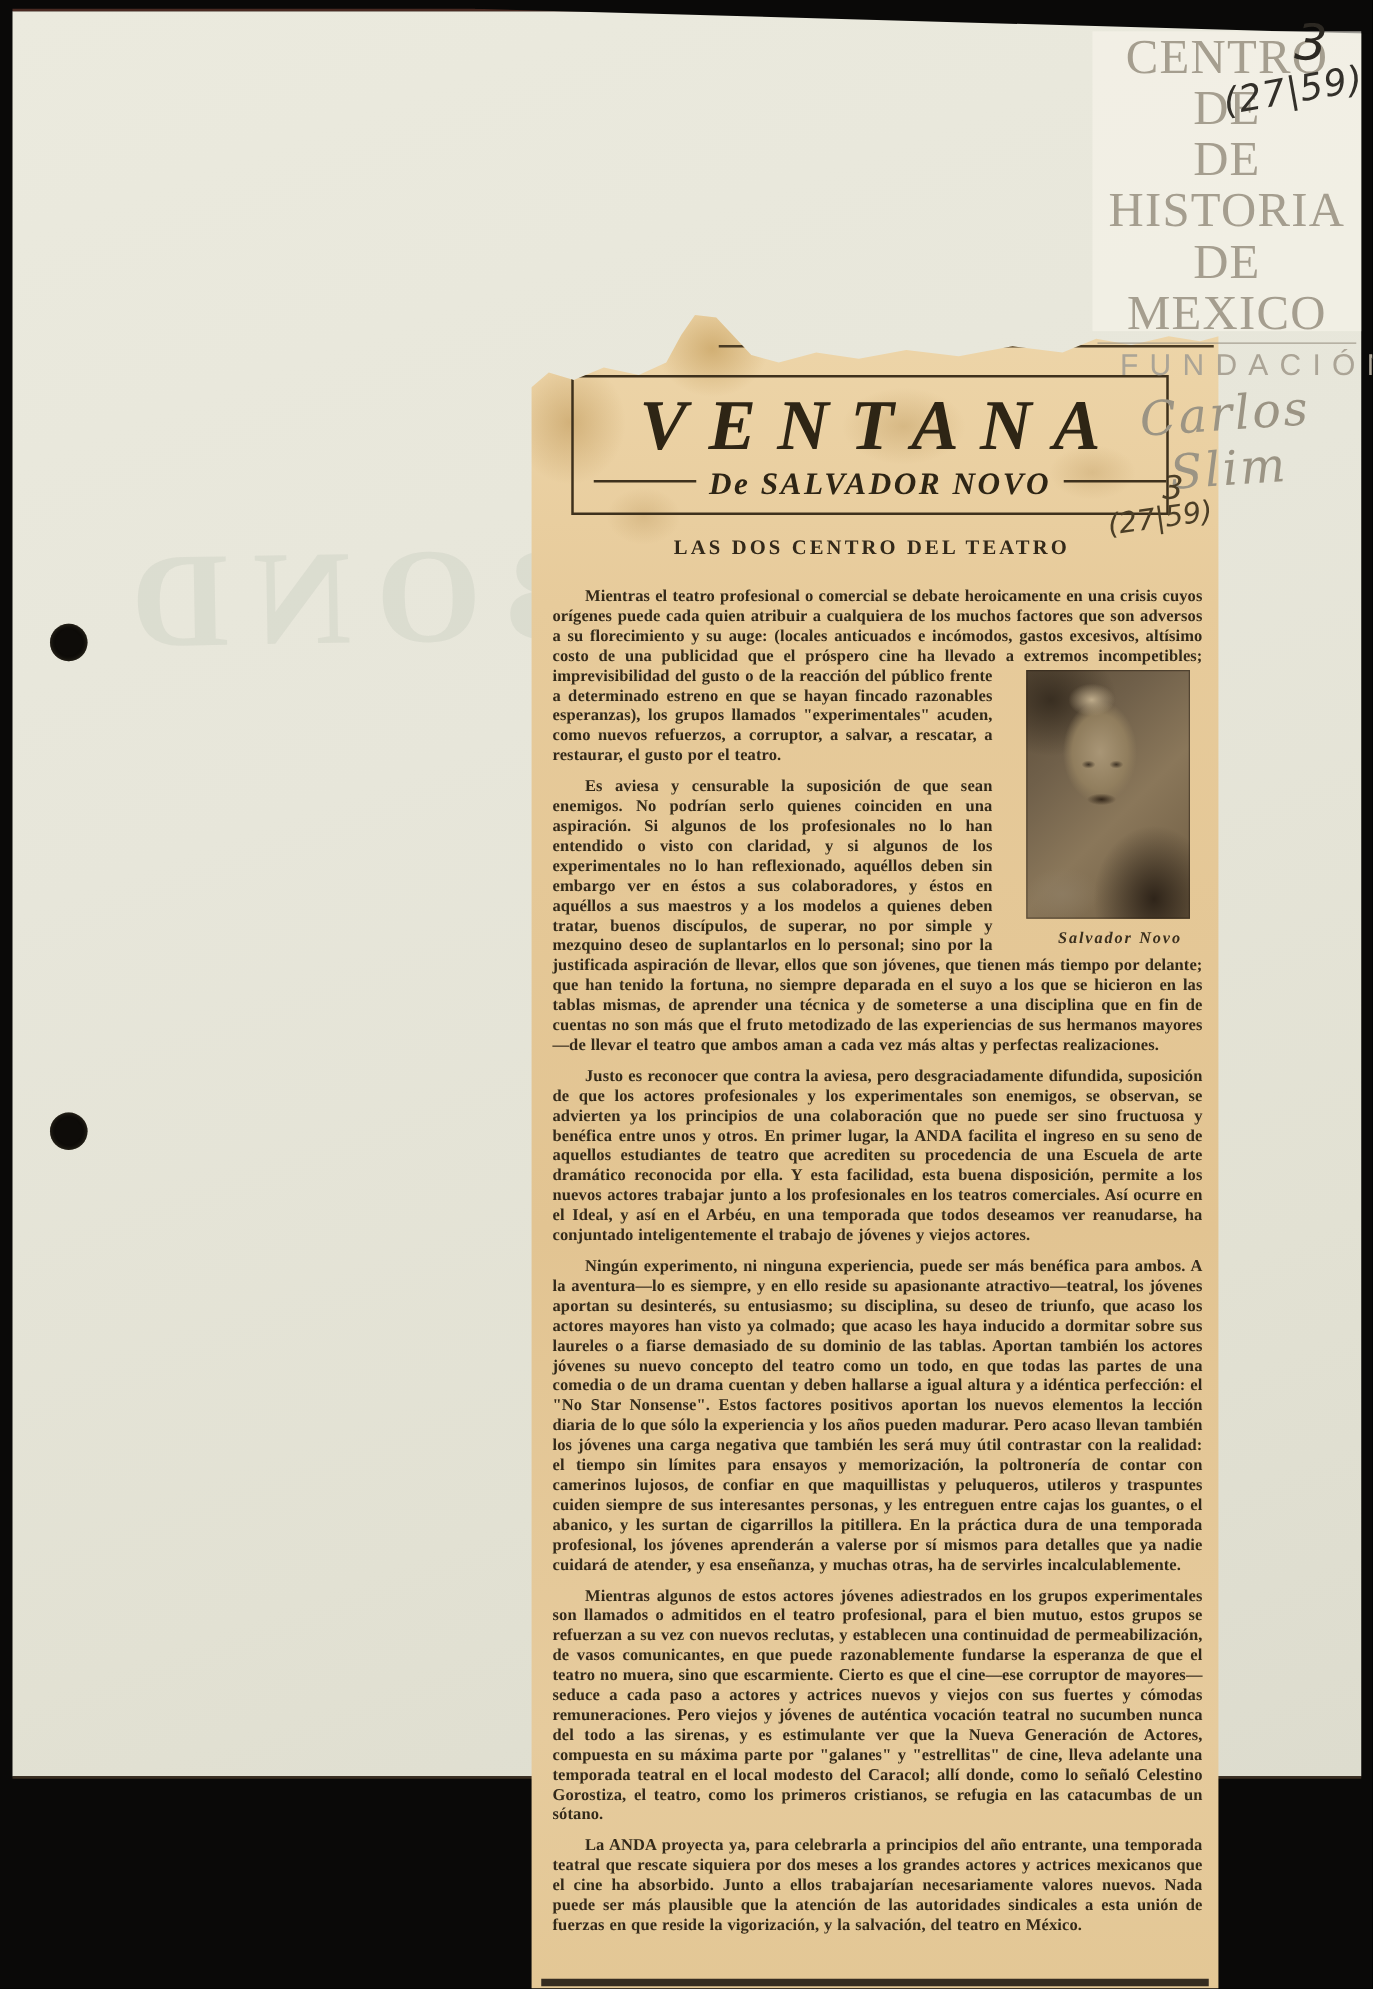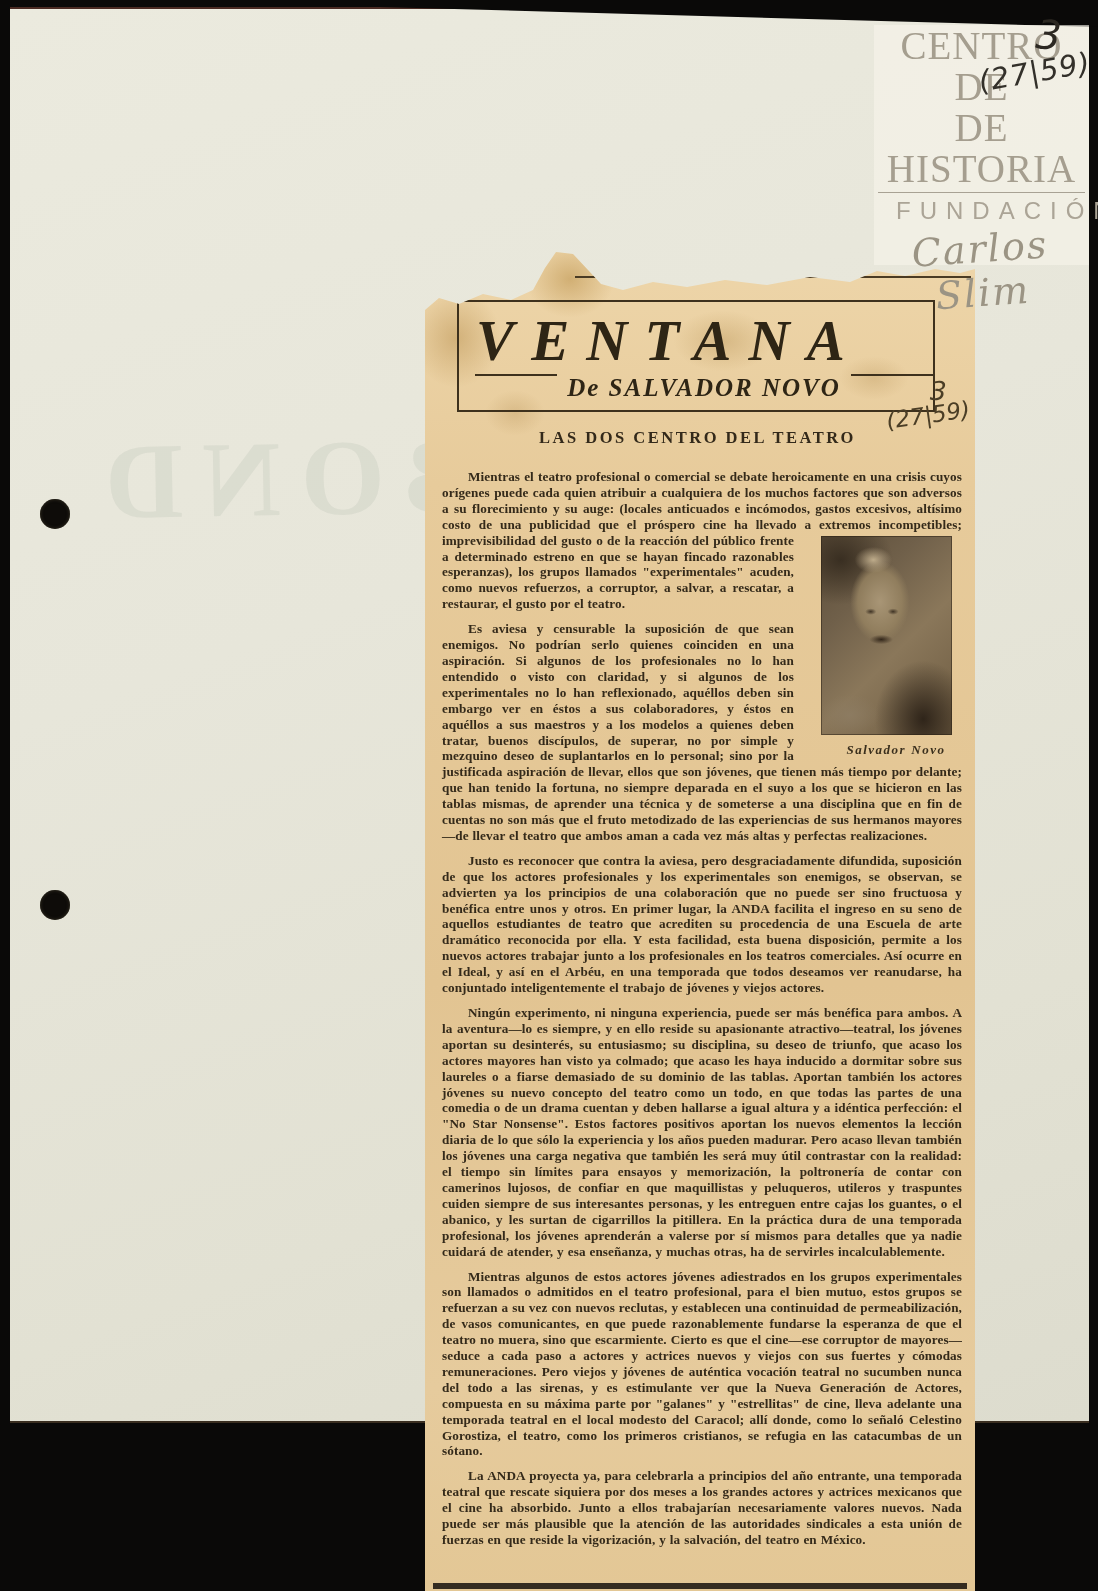--- a/index.html
+++ b/index.html
@@ -49,23 +49,23 @@
   .st2{left:100px;top:0;width:90px;height:78px;background:radial-gradient(ellipse,rgba(182,138,64,.5),rgba(0,0,0,0) 70%);}
   .st3{left:248px;top:70px;width:100px;height:62px;background:radial-gradient(ellipse,rgba(162,120,52,.28),rgba(0,0,0,0) 70%);}
   .st4{left:414px;top:116px;width:70px;height:44px;background:radial-gradient(ellipse,rgba(160,118,52,.22),rgba(0,0,0,0) 70%);}
   .st5{left:60px;top:150px;width:60px;height:46px;background:radial-gradient(ellipse,rgba(160,118,52,.22),rgba(0,0,0,0) 70%);}
   .toprule{position:absolute;left:150px;top:36px;width:396px;height:2px;background:#4a3b24;}
   .bottom-edge{position:absolute;left:8px;right:8px;bottom:2px;height:6px;background:rgba(22,17,12,.85);}
 
   
   .masthead{position:absolute;left:32px;top:60px;width:478px;height:112px;
             border:2px solid #3e311d;box-sizing:border-box;}
-  .mast-title{margin-top:6px;text-align:left;font-style:italic;font-weight:bold;
+  .mast-title{margin-top:6px;text-align:center;font-style:italic;font-weight:bold;
               font-size:57px;letter-spacing:.3em;text-indent:.3em;color:#2e2515;}
-  .byline-row{display:flex;align-items:flex-start;margin:0 0 0 8px;position:absolute;left:8px;right:0;bottom:8px;}
+  .byline-row{display:flex;align-items:center;margin:0 0 0 8px;position:absolute;left:8px;right:0;bottom:8px;}
   .byline-row .brule{flex:1;height:2px;background:#3e311d;margin-bottom:7px;}
   .byline{padding:0 10px;font-style:italic;font-weight:bold;font-size:25px;letter-spacing:2px;color:#2e2515;white-space:nowrap;}
 
   .headline{position:absolute;left:0;top:188px;width:545px;text-align:center;
             font-weight:bold;font-size:16.5px;letter-spacing:2.5px;color:#33291a;}
 
   
   .article{position:absolute;left:17px;top:229px;width:520px;text-align:justify;
            font-size:13.2px;line-height:15.9px;font-weight:bold;color:#342a1a;
            letter-spacing:.1px;word-spacing:.5px;}
@@ -133,20 +133,21 @@
       <p>Mientras algunos de estos actores jóvenes adiestrados en los grupos experimentales son llamados o admitidos en el teatro profesional, para el bien mutuo, estos grupos se refuerzan a su vez con nuevos reclutas, y establecen una continuidad de permeabilización, de vasos comunicantes, en que puede razonablemente fundarse la esperanza de que el teatro no muera, sino que escarmiente. Cierto es que el cine—ese corruptor de mayores—seduce a cada paso a actores y actrices nuevos y viejos con sus fuertes y cómodas remuneraciones. Pero viejos y jóvenes de auténtica vocación teatral no sucumben nunca del todo a las sirenas, y es estimulante ver que la Nueva Generación de Actores, compuesta en su máxima parte por "galanes" y "estrellitas" de cine, lleva adelante una temporada teatral en el local modesto del Caracol; allí donde, como lo señaló Celestino Gorostiza, el teatro, como los primeros cristianos, se refugia en las catacumbas de un sótano.</p>
       <p>La ANDA proyecta ya, para celebrarla a principios del año entrante, una temporada teatral que rescate siquiera por dos meses a los grandes actores y actrices mexicanos que el cine ha absorbido. Junto a ellos trabajarían necesariamente valores nuevos. Nada puede ser más plausible que la atención de las autoridades sindicales a esta unión de fuerzas en que reside la vigorización, y la salvación, del teatro en México.</p>
     </div>
 
     <div class="bottom-edge"></div>
   </div>
 
   <div class="sticker">
     <div class="big">CENTRO DE</div>
     <div class="big">DE HISTORIA</div>
+    <div class="big">DE MEXICO</div>
     <div class="rule"></div>
     <div class="fund">FUNDACIÓN</div>
     <div class="sig">Carlos Slim</div>
   </div>
 
   <div class="hand hw-num">3</div>
   <div class="hand hw-code">(27|59)</div>
   <div class="hand hw-num2">3</div>
   <div class="hand hw-code2">(27|59)</div>
 

